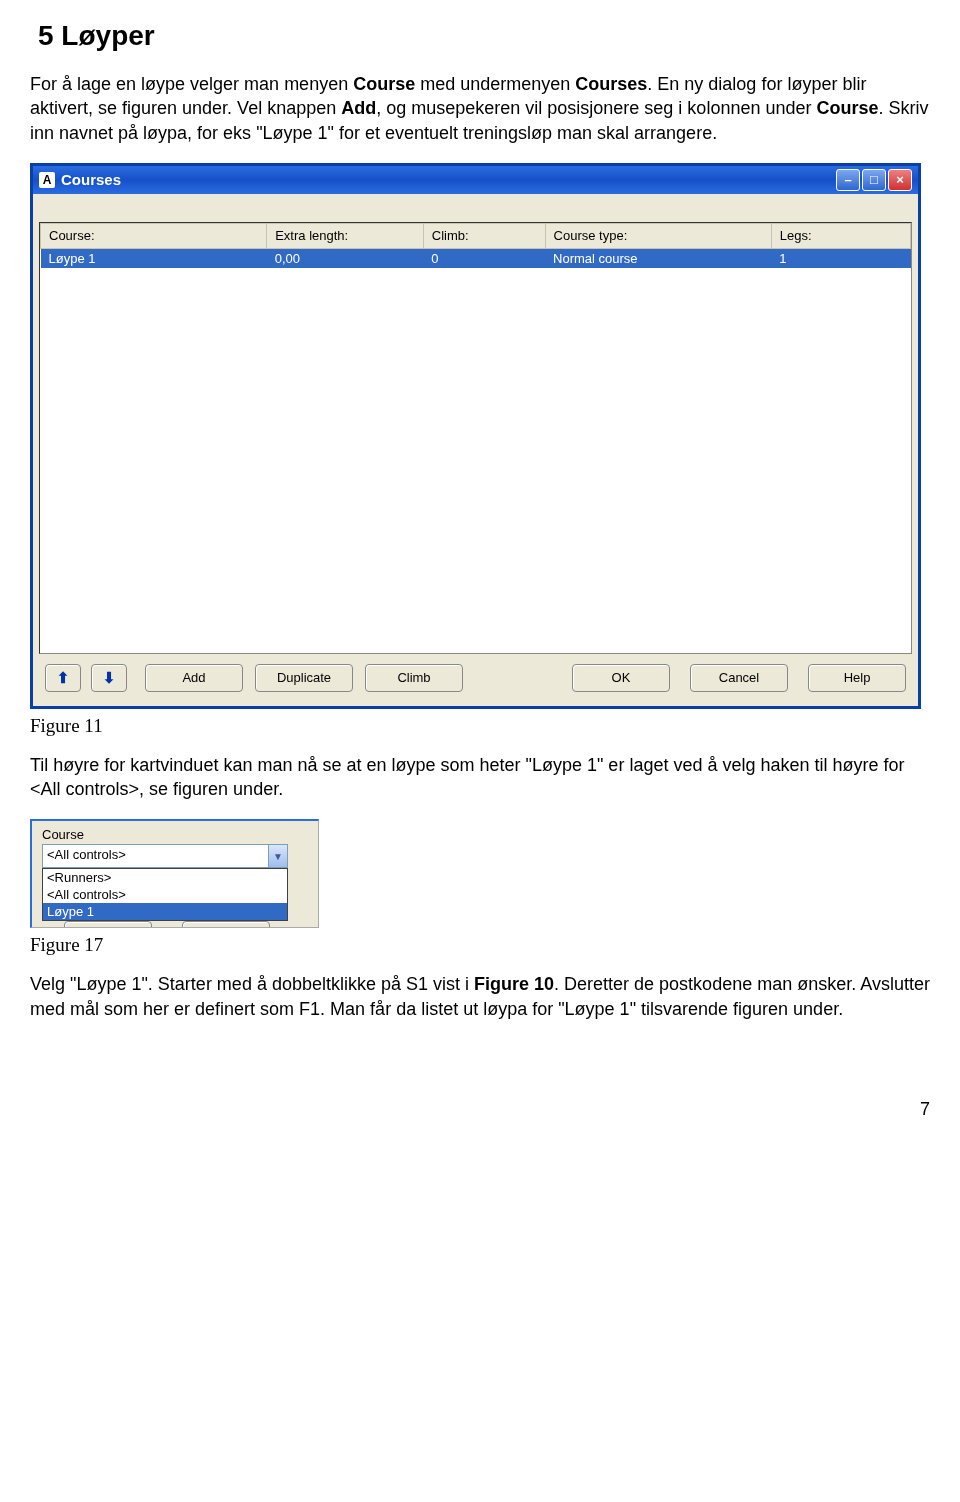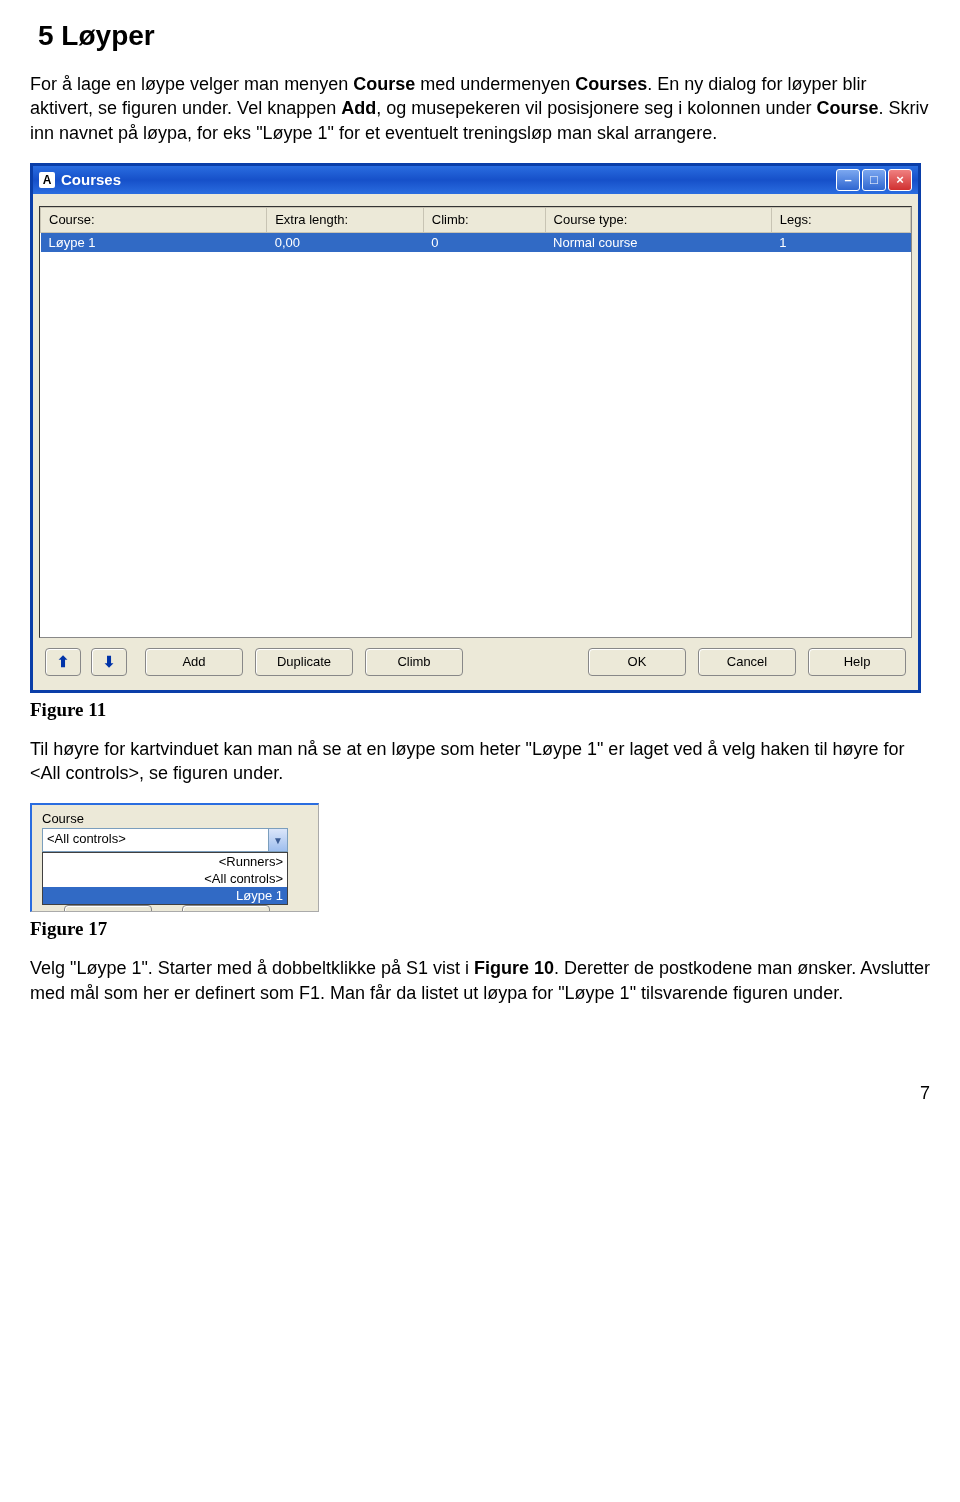--- a/index.html
+++ b/index.html
@@ -17,21 +17,21 @@
     margin: 0 0 20px 8px;
   }
   p.body-text {
     font-size: 18px;
     line-height: 1.35;
     margin: 8px 0 18px 0;
   }
   .bold { font-weight: bold; }
   .fig-caption {
     font-family: "Times New Roman", Times, serif;
-    font-weight: bold;
+    font-weight: normal;
     font-size: 19px;
     margin: 6px 0 16px 0;
   }
 
   
   .win {
     border: 3px solid #0a3ea8;
     background: #ece9d8;
     width: 885px;
     position: relative;
@@ -68,21 +68,21 @@
     background: linear-gradient(to bottom, #7ca8f0, #2f66d0);
     display: inline-flex;
     align-items: center;
     justify-content: center;
     color: #fff;
     font-weight: bold;
     font-size: 13px;
   }
   .ctrlbtn.close { background: linear-gradient(to bottom, #f08080, #d03030); }
   .dlg-body {
-    padding: 12px 6px 8px 6px;
+    padding: 28px 6px 8px 6px;
     background: #ece9d8;
   }
   .listpane {
     border: 1px inset #888;
     background: #fff;
     height: 430px;
     position: relative;
   }
   .listpane table {
     border-collapse: collapse;
@@ -110,21 +110,21 @@
     padding: 10px 6px 6px 6px;
     gap: 10px;
   }
   .button-row .mid-group {
     display: flex;
     gap: 12px;
     margin-left: 8px;
   }
   .button-row .right-group {
     display: flex;
-    gap: 12px;
+    gap: 20px;
     margin-left: auto;
   }
   .xpbtn {
     min-width: 96px;
     height: 26px;
     background: #ece9d8;
     border: 1px solid #888;
     border-radius: 4px;
     box-shadow: inset 1px 1px 0 #fff;
     font-family: Tahoma, Arial, sans-serif;
@@ -186,21 +186,20 @@
     font-size: 10px;
   }
   .listbox {
     border: 1px solid #404040;
     background: #fff;
     width: 244px;
     margin-top: 0;
   }
   .listbox .opt {
     padding: 1px 4px;
-    text-align: right;
   }
   .listbox .opt.sel {
     background: #316ac5;
     color: #fff;
   }
   .snippet .partial-btns {
     display: flex;
     gap: 30px;
     margin-top: 0;
     padding: 0 6px 0 22px;

